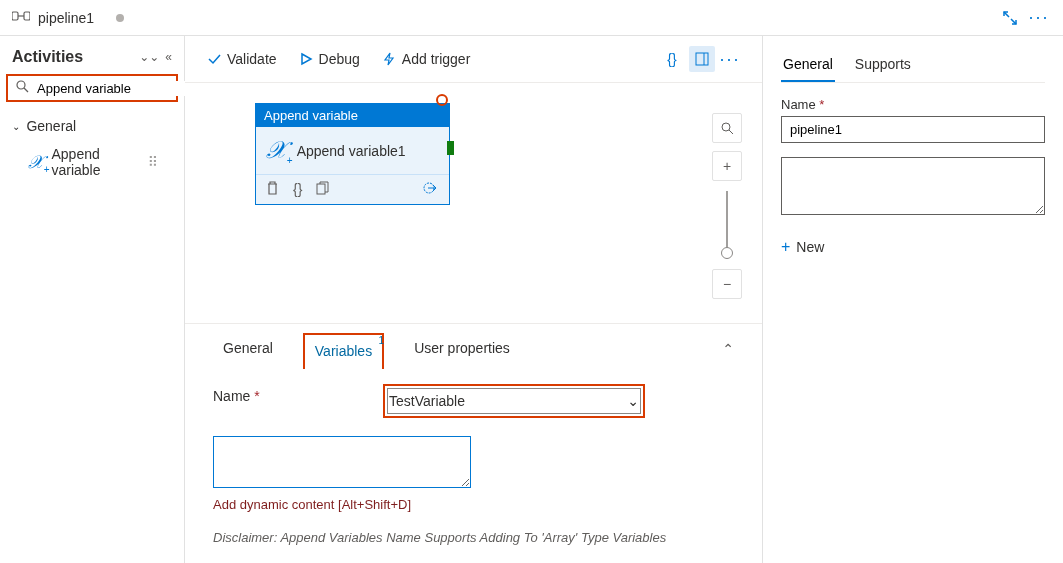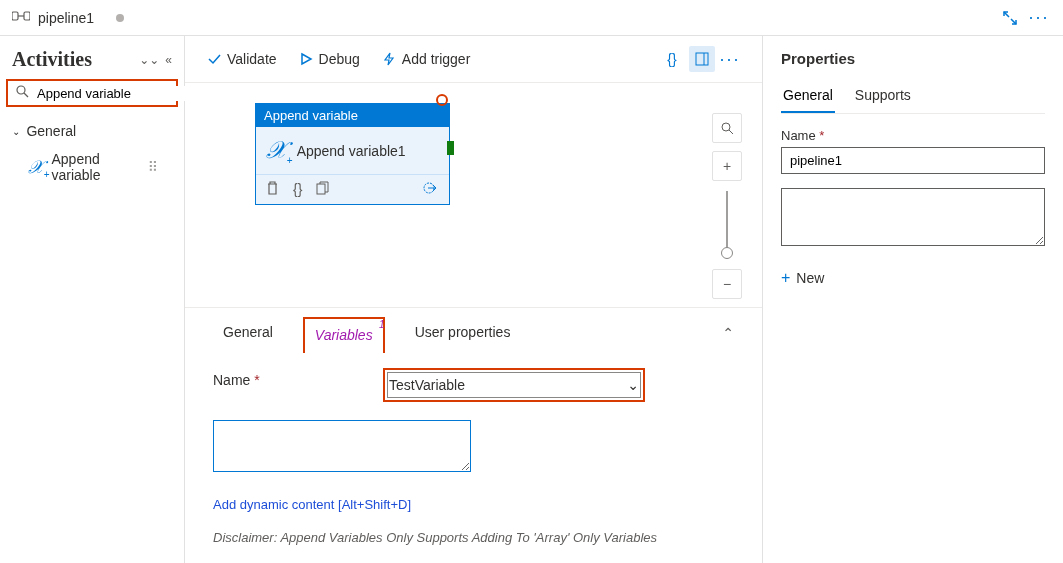--- a/index.html
+++ b/index.html
@@ -10,21 +10,21 @@
 .pipe-icon { width: 18px; font-size: 16px; }
 .unsaved { width: 8px; height: 8px; border-radius: 50%; background: #b3b0ad; margin-left: 14px; }
 .topbar-right { flex: 1; display: flex; justify-content: flex-end; align-items: center; gap: 10px; padding-right: 14px; }
 .ic { width: 16px; height: 16px; display: inline-flex; justify-content: center; align-items: center; color: #0078d4; }
 .ic-more { color: #0078d4; font-size: 18px; letter-spacing: 1px; }
 
 .main { flex: 1; display: flex; overflow: hidden; }
 
 .sidebar { width: 185px; border-right: 1px solid #e1e1e1; padding: 8px 6px; }
 .act-header { display: flex; justify-content: space-between; align-items: center; padding: 4px 6px 8px; }
-.act-title { font-weight: 600; font-size: 20px; font-family: Liberation Serif, serif; }
+.act-title { font-weight: 600; font-size: 16px; }
 .act-icons { display: flex; gap: 6px; color: #605e5c; font-size: 12px; }
 .search-box { border: 2px solid #d83b01; padding: 4px 8px; display: flex; gap: 8px; align-items: center; margin-bottom: 10px; }
 .search-box input { border: none; outline: none; font-size: 13px; flex: 1; }
 .cat { display: flex; align-items: center; gap: 6px; padding: 6px 6px; cursor: pointer; }
 .cat .chev { font-size: 10px; }
 .item { display: flex; align-items: center; gap: 8px; padding: 6px 22px; cursor: pointer; }
 .xicon { font-family: "Times New Roman", serif; font-style: italic; color: #0078d4; font-size: 18px; position: relative; }
 .xicon .plus { font-size: 10px; position: absolute; bottom: -2px; right: -6px; font-style: normal; }
 .drag-handle { margin-left: auto; color: #a19f9d; letter-spacing: -2px; }
 
@@ -46,33 +46,33 @@
 .node-footer .out { margin-left: auto; color: #0078d4; }
 
 .zoom { position: absolute; right: 20px; top: 30px; display: flex; flex-direction: column; align-items: center; gap: 8px; }
 .zoom .zb { width: 30px; height: 30px; border: 1px solid #e1e1e1; border-radius: 2px; display: flex; justify-content: center; align-items: center; cursor: pointer; color: #605e5c; }
 .zoom .track { width: 2px; height: 68px; background: #a19f9d; position: relative; margin: 2px 0; }
 .zoom .thumb { width: 12px; height: 12px; border: 1px solid #8a8886; border-radius: 50%; background: #fff; position: absolute; left: -5px; top: 56px; }
 
 .bottom { border-top: 1px solid #edebe9; }
 .btabs { display: flex; align-items: center; gap: 20px; padding: 8px 28px 0; }
 .btab { padding: 8px 10px 10px; cursor: pointer; position: relative; }
-.btab.sel { color: #a21caf; border-bottom: 3px solid #0078d4; font-style: italic; }
+.btab.sel { color: #0369a1; border-bottom: 3px solid #0078d4; }
 .btab.boxed { border: 2px solid #d83b01; border-bottom: none; margin-bottom: -3px; }
 .badge { position: absolute; top: 0; right: -2px; font-size: 10px; }
 .collapse { margin-left: auto; color: #605e5c; cursor: pointer; }
 
 .bpanel { padding: 18px 28px; }
 .frow { display: flex; align-items: flex-start; margin-bottom: 18px; }
 .flabel { width: 170px; padding-top: 4px; }
 .req { color: #a4262c; }
 .sel-box { border: 2px solid #d83b01; padding: 2px; display: inline-block; }
 .sel-inner { border: 1px solid #8a8886; width: 254px; padding: 4px 1px; display: flex; justify-content: space-between; align-items: center; }
 .val-box { border: 1px solid #0078d4; width: 258px; height: 52px; resize: both; overflow: auto; padding: 4px; font-family: inherit; font-size: 13px; outline: none; }
-.dyn-link { color: #1d4ed8; font-size: 13px; margin-top: 22px; display: block; cursor: pointer; }
+.dyn-link { color: #7f1d1d; font-size: 13px; margin-top: 6px; display: block; cursor: pointer; }
 .disclaimer { font-style: italic; font-size: 13px; color: #605e5c; margin-top: 8px; }
 
 .props { width: 300px; padding: 14px 18px; }
 .props h3 { font-size: 15px; font-weight: 600; margin-bottom: 14px; }
 .ptabs { display: flex; gap: 18px; border-bottom: 1px solid #edebe9; margin-bottom: 14px; }
 .ptab { padding: 6px 2px 8px; cursor: pointer; }
 .ptab.sel { border-bottom: 2px solid #0078d4; color: #000; }
 .plabel { font-size: 13px; margin-bottom: 4px; }
 .pinput { width: 100%; border: 1px solid #605e5c; padding: 5px 8px; font-size: 13px; margin-bottom: 14px; }
 .ptextarea { width: 100%; height: 58px; border: 1px solid #605e5c; resize: both; margin-bottom: 14px; padding: 5px; font-family: inherit; font-size: 13px; }
@@ -225,27 +225,26 @@
               <span>⌄</span>
             </div>
           </div>
         </div>
         <div class="frow">
           <div>
             <textarea class="val-box" style=""></textarea>
             <span class="dyn-link">Add dynamic content [Alt+Shift+D]</span>
           </div>
         </div>
-        <div class="disclaimer">Disclaimer: Append Variables Only Supports Adding To 'Array' Only Variables</div>
+        <div class="disclaimer">Disclaimer: Append Variables Name Supports Adding To 'Array' Type Variables</div>
       </div>
     </div>
   </div>
 
   <div class="props">
-    <h3>Properties</h3>
     <div class="ptabs">
       <div class="ptab sel">General</div>
       <div class="ptab">Supports</div>
     </div>
     <div class="plabel"><span>Name</span> <span class="req">*</span></div>
     <input class="pinput" value="pipeline1" style="">
     <textarea class="ptextarea" style=""></textarea>
     <div class="pnew">
       <span class="pl">+</span>
       <span>New</span>

